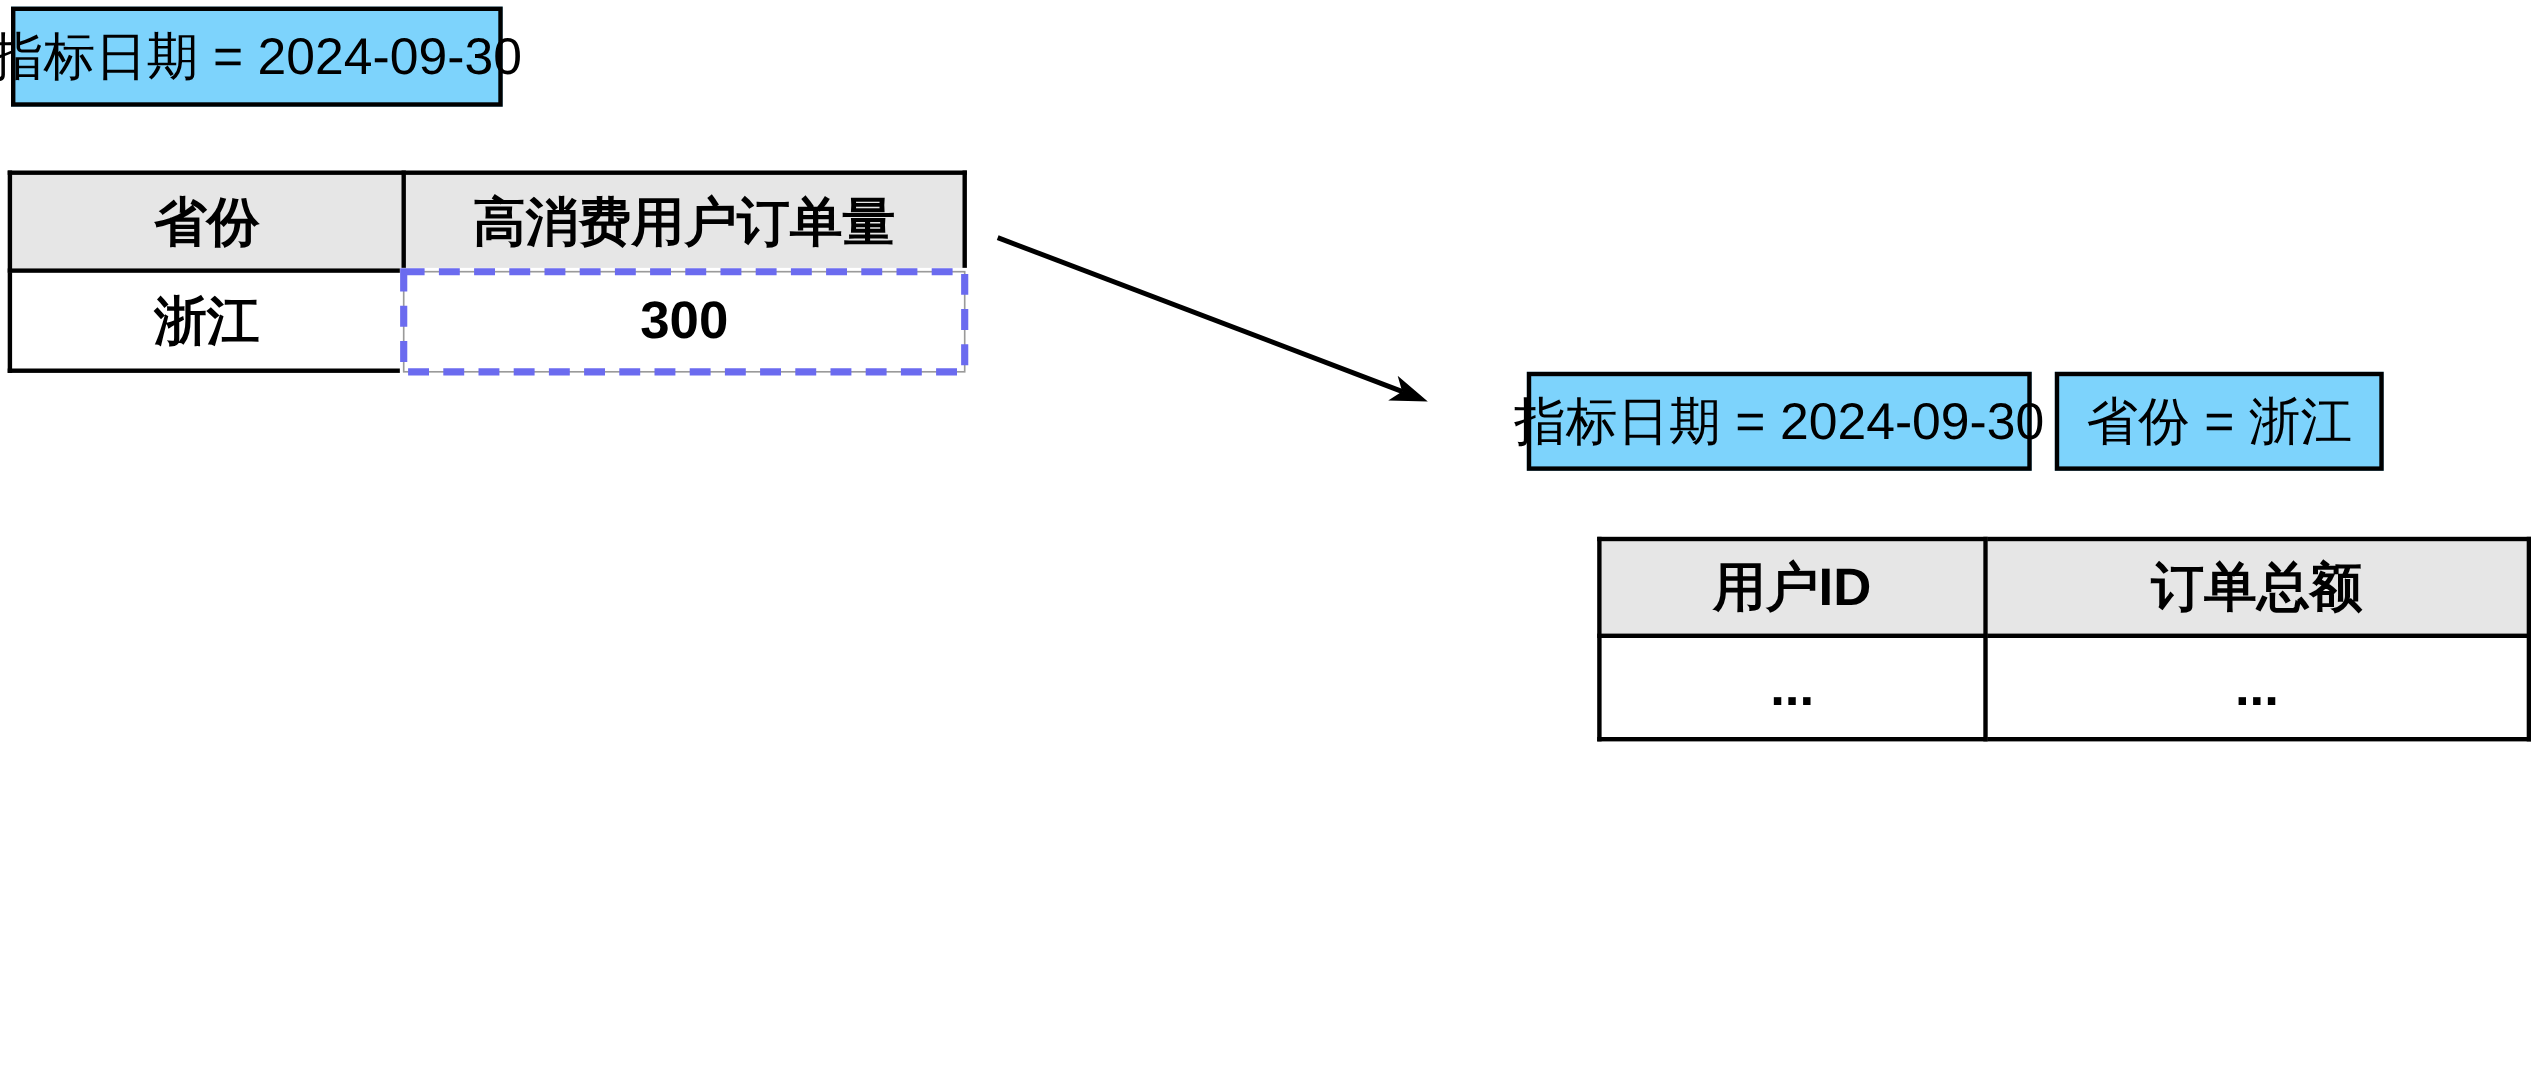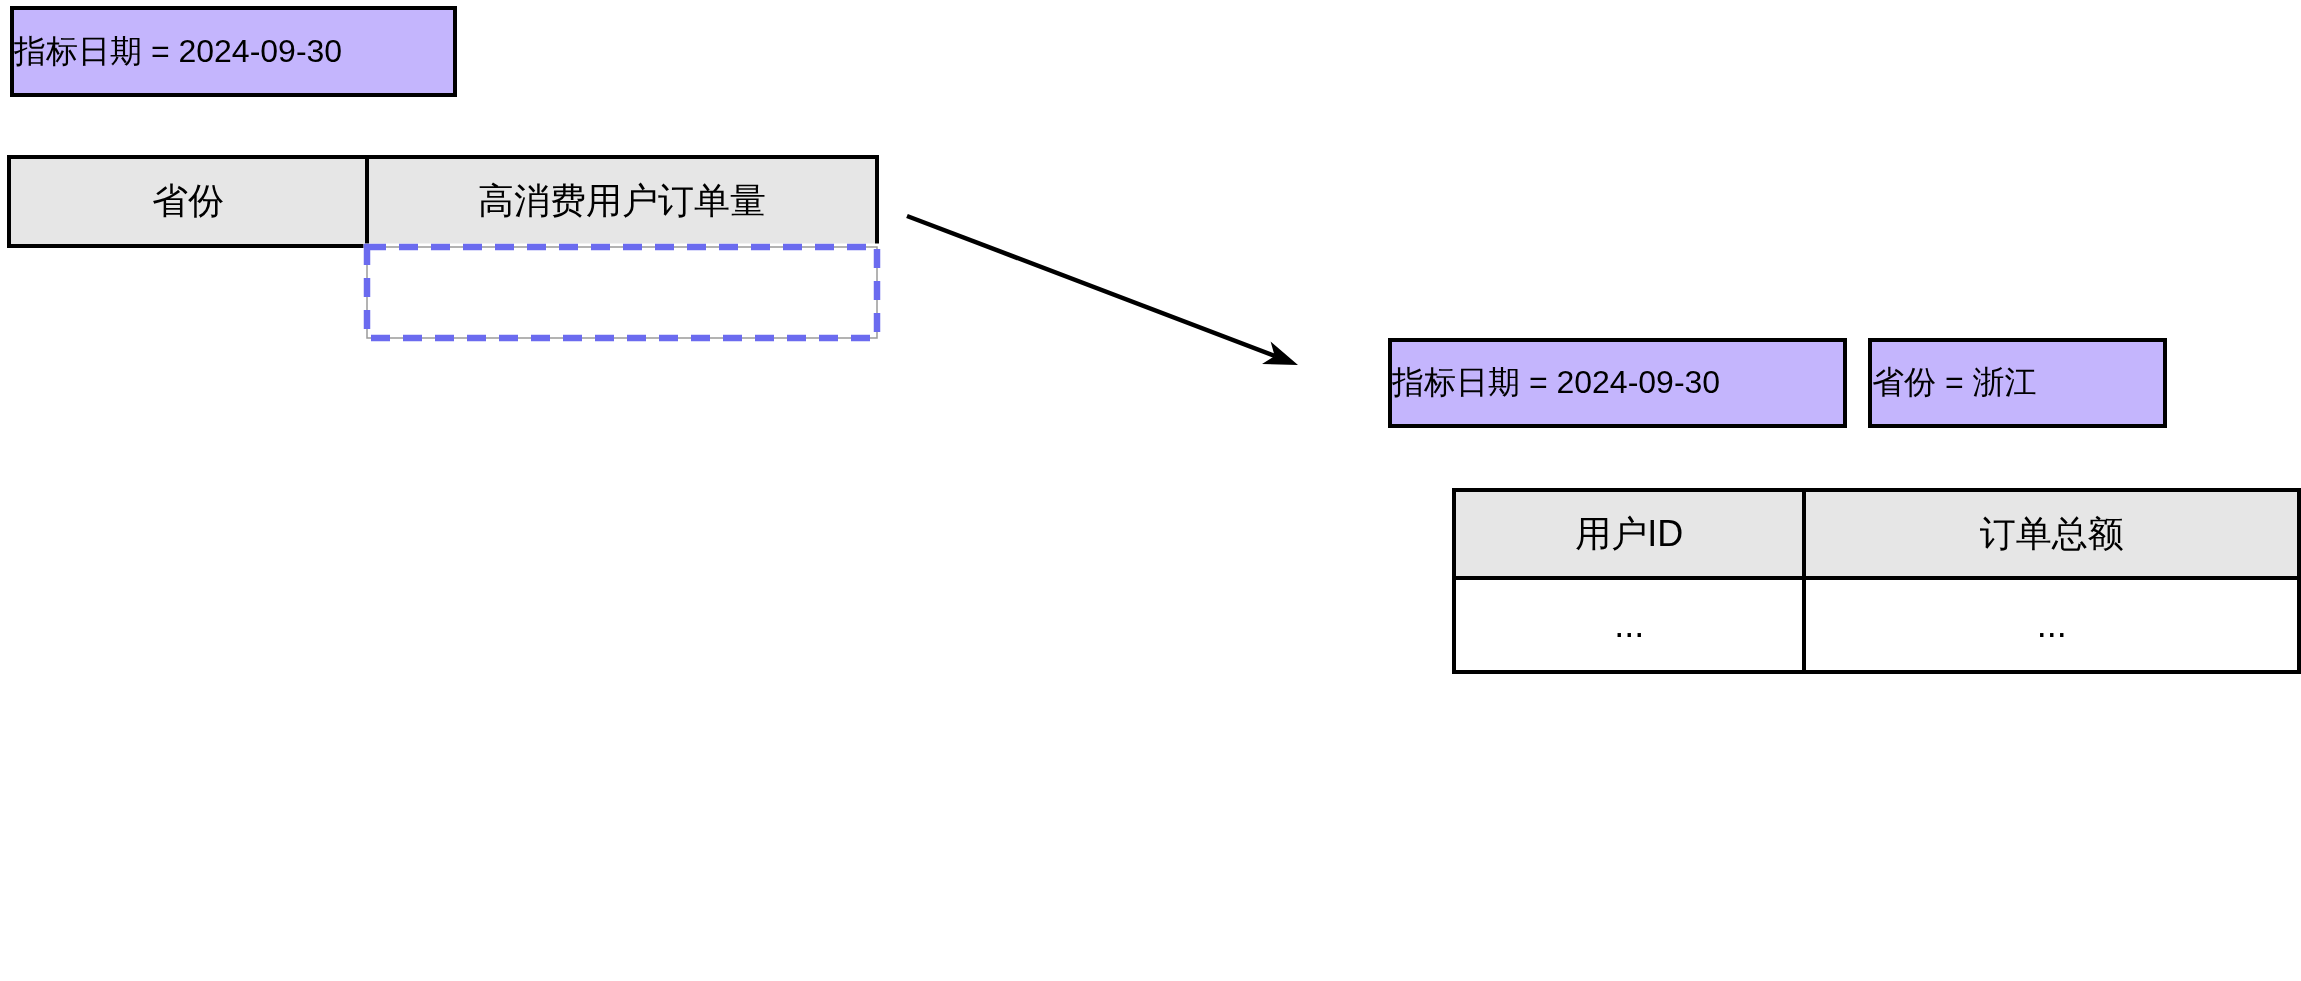--- a/index.html
+++ b/index.html
@@ -18,43 +18,44 @@
     width: 2301px;
     height: 981px;
     background: #ffffff;
     overflow: hidden;
   }
 
   
   .filter-box {
     position: absolute;
     border: 4px solid var(--table-border);
-    background: #c4b5fd;
+    background: #7dd3fc;
     display: flex;
     align-items: center;
-    font-size: 32px;
+    justify-content: center;
+    font-size: 47px;
     white-space: nowrap;
   }
   #box-date-left  { left: 10px;   top: 6px;   width: 447px; height: 91px; }
   #box-date-right { left: 1388px; top: 338px; width: 459px; height: 90px; }
   #box-province   { left: 1868px; top: 338px; width: 299px; height: 90px; }
 
   
   table.tbl {
     position: absolute;
     border-collapse: collapse;
     table-layout: fixed;
     background: #ffffff;
   }
   table.tbl th, table.tbl td {
     border: 4px solid var(--table-border);
     text-align: center;
     vertical-align: middle;
-    font-size: 36px;
-    font-weight: normal;
+    font-size: 48px;
+    font-weight: bold;
     padding: 0;
     overflow: hidden;
   }
   table.tbl th { background: var(--header-bg); }
 
   #table-left  { left: 7px;    top: 155px; }
   #table-left  col.c1 { width: 358px; }
   #table-left  col.c2 { width: 510px; }
   #table-left  tr.hdr { height: 89px; }
   #table-left  tr.row { height: 91px; }
@@ -91,20 +92,24 @@
   <table class="tbl" id="table-left">
     <colgroup>
         <col class="c1">
         <col class="c2">
       </colgroup>
     <tbody>
         <tr class="hdr">
       <th>省份</th>
       <th>高消费用户订单量</th>
     </tr>
+    <tr class="row">
+      <td>浙江</td>
+      <td>300</td>
+    </tr>
   </tbody>
     </table>
 
   <div class="filter-box" id="box-date-right">
     <span>指标日期 = 2024-09-30</span>
   </div>
   <div class="filter-box" id="box-province">
     <span>省份 = 浙江</span>
   </div>
 

